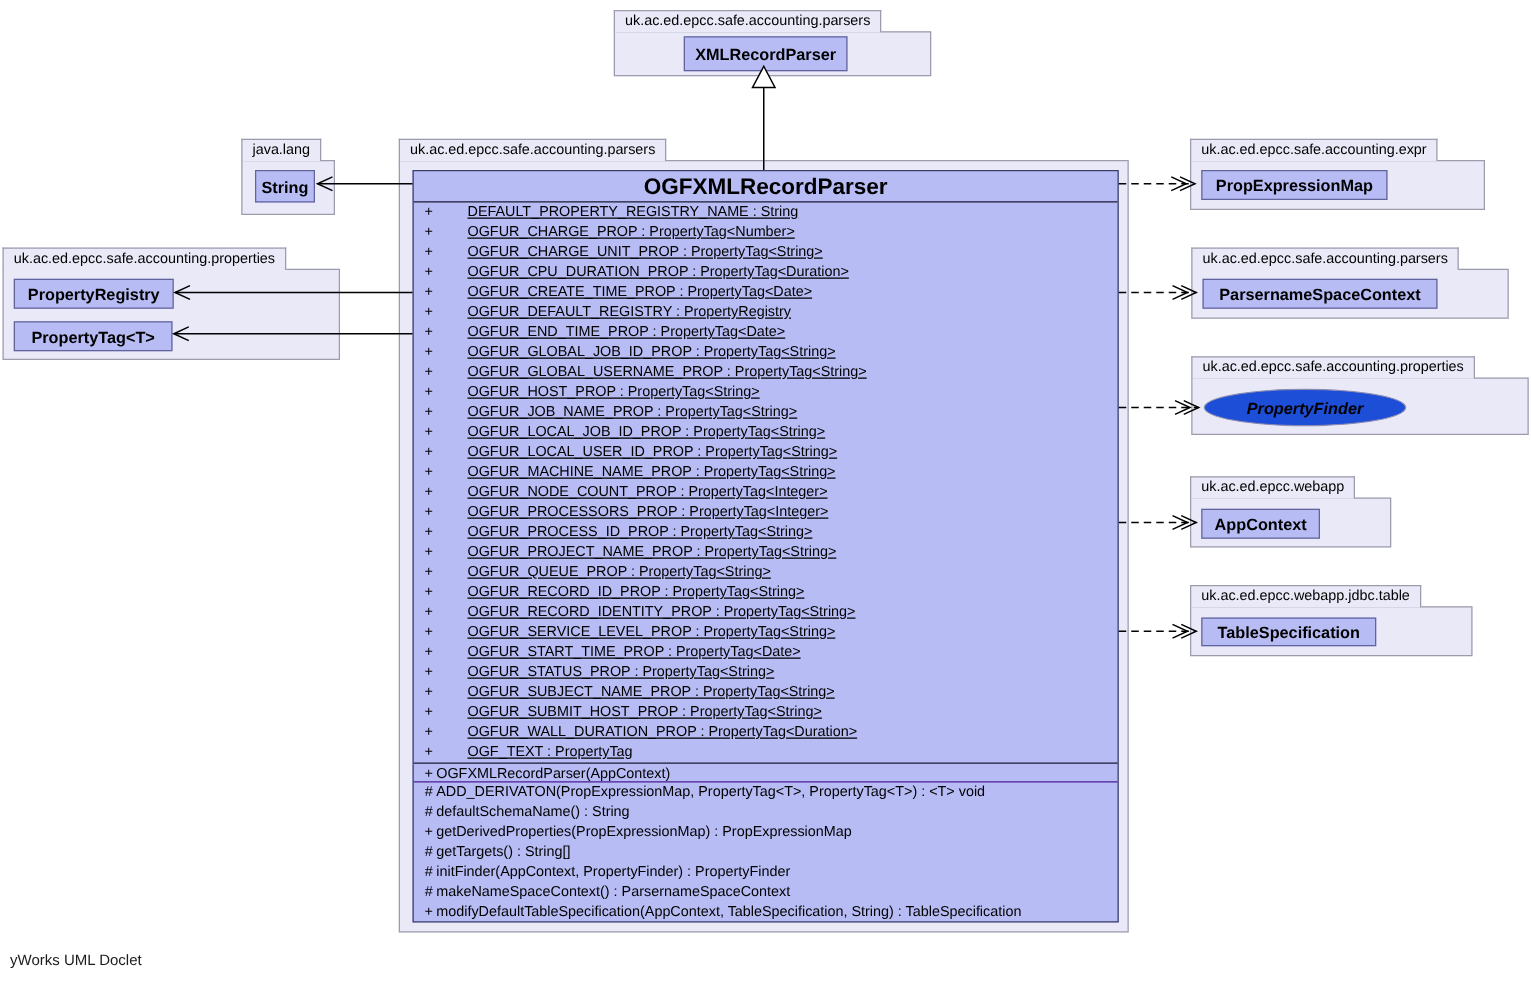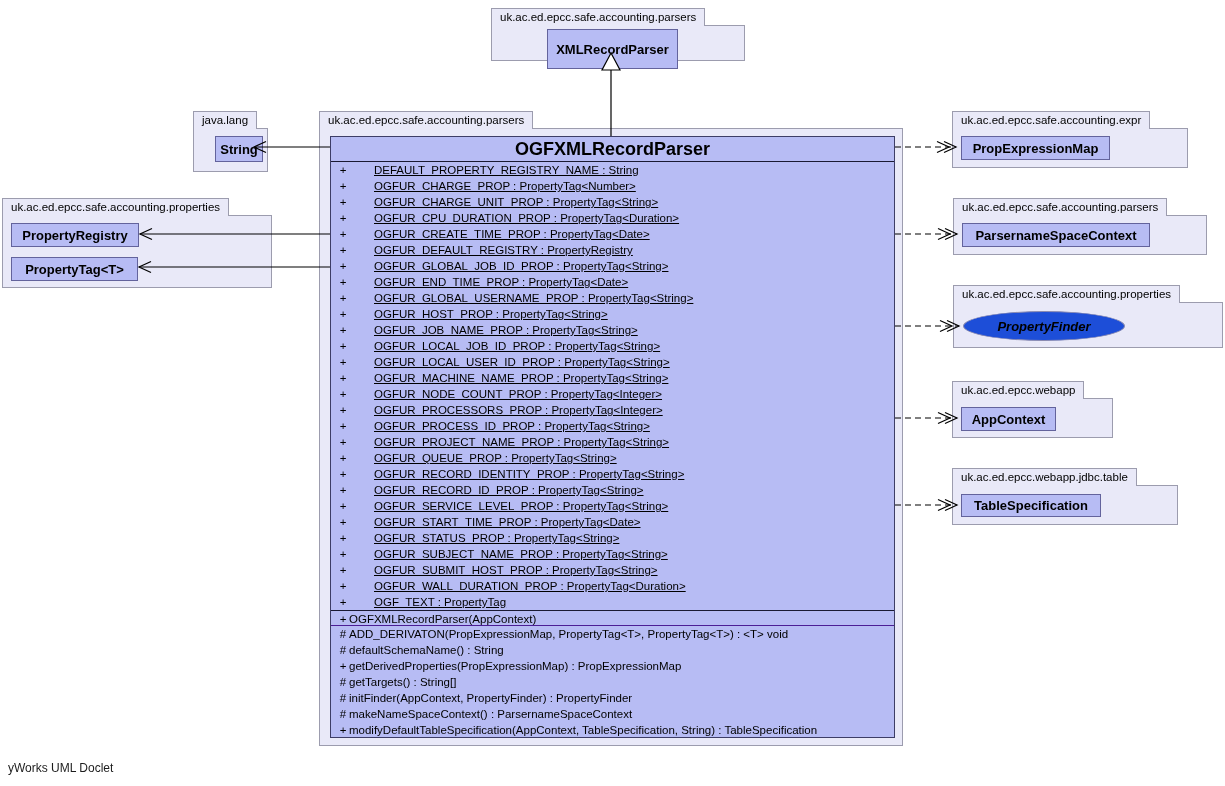--- a/index.html
+++ b/index.html
@@ -39,26 +39,26 @@
   svg.edges .dash{stroke-dasharray:6 4;}
   svg.edges polygon{fill:#fff;stroke:var(--edge);stroke-width:1.2;}
 </style>
 </head>
 <body>
 
 <div class="canvas">
 
   <div class="pkg" style="left:491px;top:25px;width:254px;height:36px;">
     <div class="pkg-tab">uk.ac.ed.epcc.safe.accounting.parsers</div>
-    <div class="cls" style="left:55px;top:3px;width:131px;height:40px;">XMLRecordParser</div>
+    <div class="cls" style="left:55px;top:3px;width:131px;height:28px;">XMLRecordParser</div>
   </div>
 
   <div class="pkg" style="left:193px;top:128px;width:75px;height:44px;">
     <div class="pkg-tab">java.lang</div>
-    <div class="cls" style="left:10px;top:7px;width:48px;height:26px;margin-left:11px;">String</div>
+    <div class="cls" style="left:10px;top:7px;width:48px;height:26px;">String</div>
   </div>
 
   <div class="pkg" style="left:2px;top:215px;width:270px;height:73px;">
     <div class="pkg-tab">uk.ac.ed.epcc.safe.accounting.properties</div>
     <div class="cls" style="left:8px;top:7px;width:128px;height:24px;">PropertyRegistry</div>
     <div class="cls" style="left:8px;top:41px;width:127px;height:24px;">PropertyTag&lt;T&gt;</div>
   </div>
 
   <div class="pkg" style="left:319px;top:128px;width:584px;height:618px;">
     <div class="pkg-tab">uk.ac.ed.epcc.safe.accounting.parsers</div>
@@ -73,24 +73,24 @@
         <div class="mrow"><span class="vis">+</span><span class="mtext">OGFUR_CHARGE_PROP : PropertyTag&lt;Number&gt;</span></div>
 
         <div class="mrow"><span class="vis">+</span><span class="mtext">OGFUR_CHARGE_UNIT_PROP : PropertyTag&lt;String&gt;</span></div>
 
         <div class="mrow"><span class="vis">+</span><span class="mtext">OGFUR_CPU_DURATION_PROP : PropertyTag&lt;Duration&gt;</span></div>
 
         <div class="mrow"><span class="vis">+</span><span class="mtext">OGFUR_CREATE_TIME_PROP : PropertyTag&lt;Date&gt;</span></div>
 
         <div class="mrow"><span class="vis">+</span><span class="mtext">OGFUR_DEFAULT_REGISTRY : PropertyRegistry</span></div>
 
+        <div class="mrow"><span class="vis">+</span><span class="mtext">OGFUR_END_TIME_PROP : PropertyTag&lt;Date&gt;</span></div>
+
         <div class="mrow"><span class="vis">+</span><span class="mtext">OGFUR_GLOBAL_JOB_ID_PROP : PropertyTag&lt;String&gt;</span></div>
 
-        <div class="mrow"><span class="vis">+</span><span class="mtext">OGFUR_END_TIME_PROP : PropertyTag&lt;Date&gt;</span></div>
-
         <div class="mrow"><span class="vis">+</span><span class="mtext">OGFUR_GLOBAL_USERNAME_PROP : PropertyTag&lt;String&gt;</span></div>
 
         <div class="mrow"><span class="vis">+</span><span class="mtext">OGFUR_HOST_PROP : PropertyTag&lt;String&gt;</span></div>
 
         <div class="mrow"><span class="vis">+</span><span class="mtext">OGFUR_JOB_NAME_PROP : PropertyTag&lt;String&gt;</span></div>
 
         <div class="mrow"><span class="vis">+</span><span class="mtext">OGFUR_LOCAL_JOB_ID_PROP : PropertyTag&lt;String&gt;</span></div>
 
         <div class="mrow"><span class="vis">+</span><span class="mtext">OGFUR_LOCAL_USER_ID_PROP : PropertyTag&lt;String&gt;</span></div>
 
@@ -99,23 +99,23 @@
         <div class="mrow"><span class="vis">+</span><span class="mtext">OGFUR_NODE_COUNT_PROP : PropertyTag&lt;Integer&gt;</span></div>
 
         <div class="mrow"><span class="vis">+</span><span class="mtext">OGFUR_PROCESSORS_PROP : PropertyTag&lt;Integer&gt;</span></div>
 
         <div class="mrow"><span class="vis">+</span><span class="mtext">OGFUR_PROCESS_ID_PROP : PropertyTag&lt;String&gt;</span></div>
 
         <div class="mrow"><span class="vis">+</span><span class="mtext">OGFUR_PROJECT_NAME_PROP : PropertyTag&lt;String&gt;</span></div>
 
         <div class="mrow"><span class="vis">+</span><span class="mtext">OGFUR_QUEUE_PROP : PropertyTag&lt;String&gt;</span></div>
 
+        <div class="mrow"><span class="vis">+</span><span class="mtext">OGFUR_RECORD_ID_PROP : PropertyTag&lt;String&gt;</span></div>
+
         <div class="mrow"><span class="vis">+</span><span class="mtext">OGFUR_RECORD_IDENTITY_PROP : PropertyTag&lt;String&gt;</span></div>
-
-        <div class="mrow"><span class="vis">+</span><span class="mtext">OGFUR_RECORD_ID_PROP : PropertyTag&lt;String&gt;</span></div>
 
         <div class="mrow"><span class="vis">+</span><span class="mtext">OGFUR_SERVICE_LEVEL_PROP : PropertyTag&lt;String&gt;</span></div>
 
         <div class="mrow"><span class="vis">+</span><span class="mtext">OGFUR_START_TIME_PROP : PropertyTag&lt;Date&gt;</span></div>
 
         <div class="mrow"><span class="vis">+</span><span class="mtext">OGFUR_STATUS_PROP : PropertyTag&lt;String&gt;</span></div>
 
         <div class="mrow"><span class="vis">+</span><span class="mtext">OGFUR_SUBJECT_NAME_PROP : PropertyTag&lt;String&gt;</span></div>
 
         <div class="mrow"><span class="vis">+</span><span class="mtext">OGFUR_SUBMIT_HOST_PROP : PropertyTag&lt;String&gt;</span></div>

